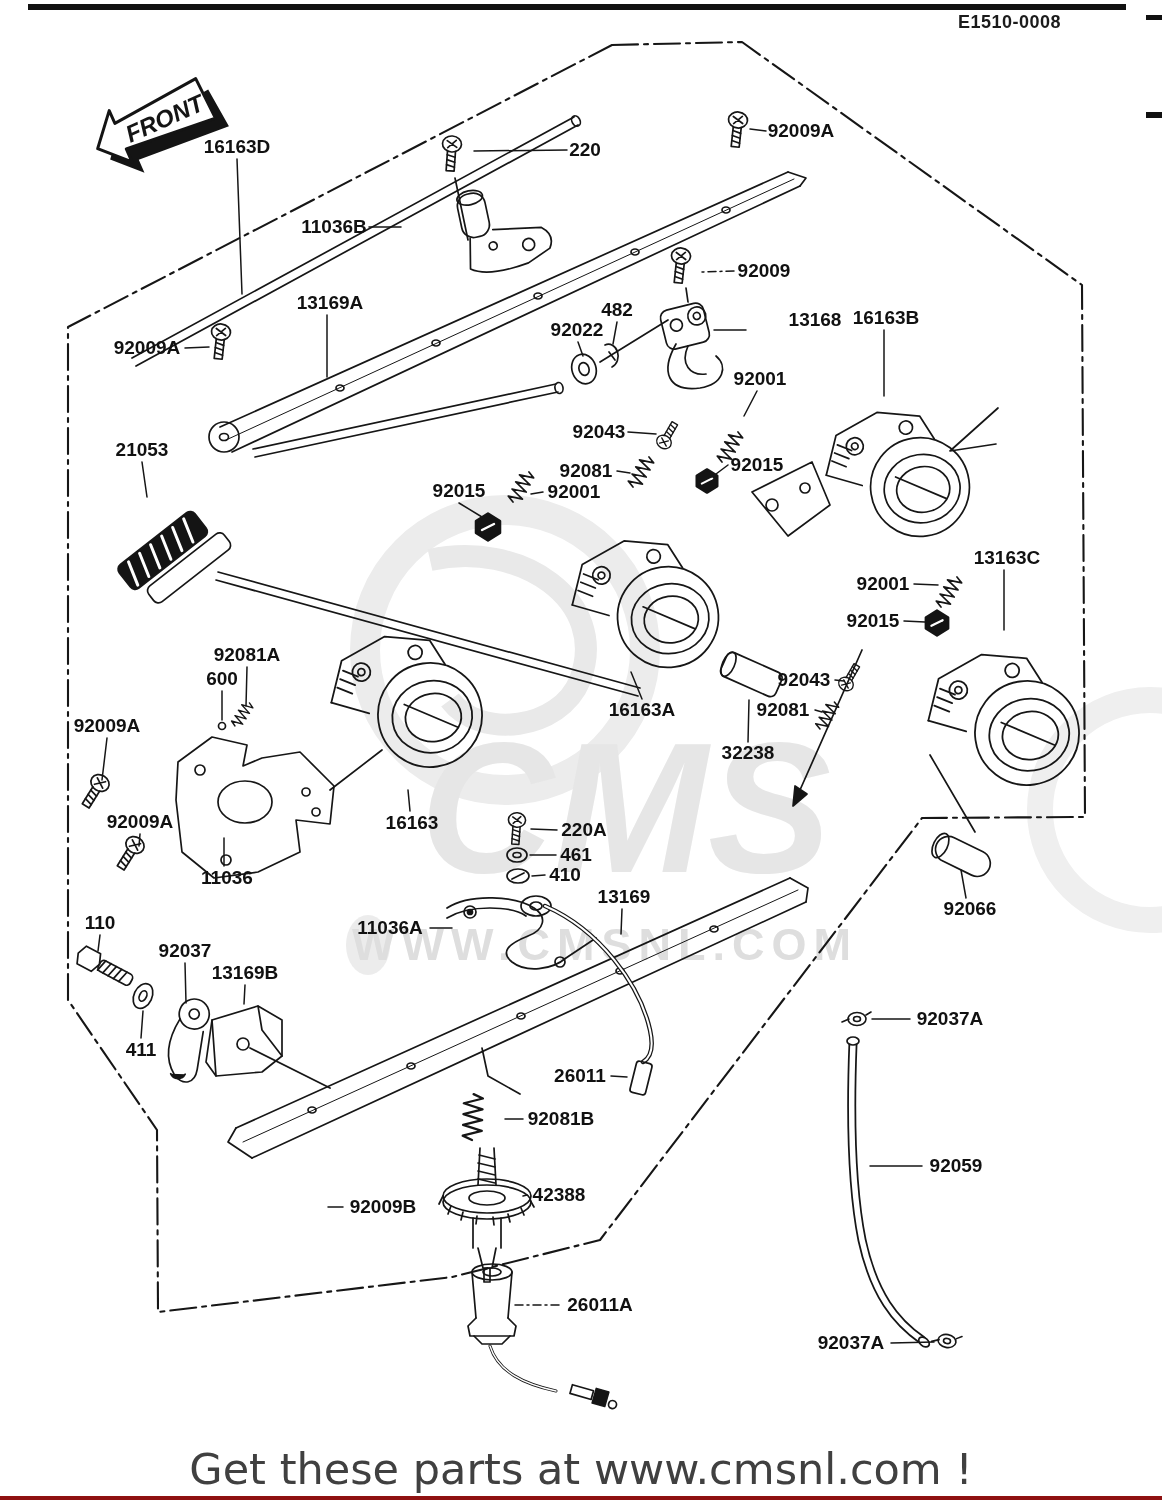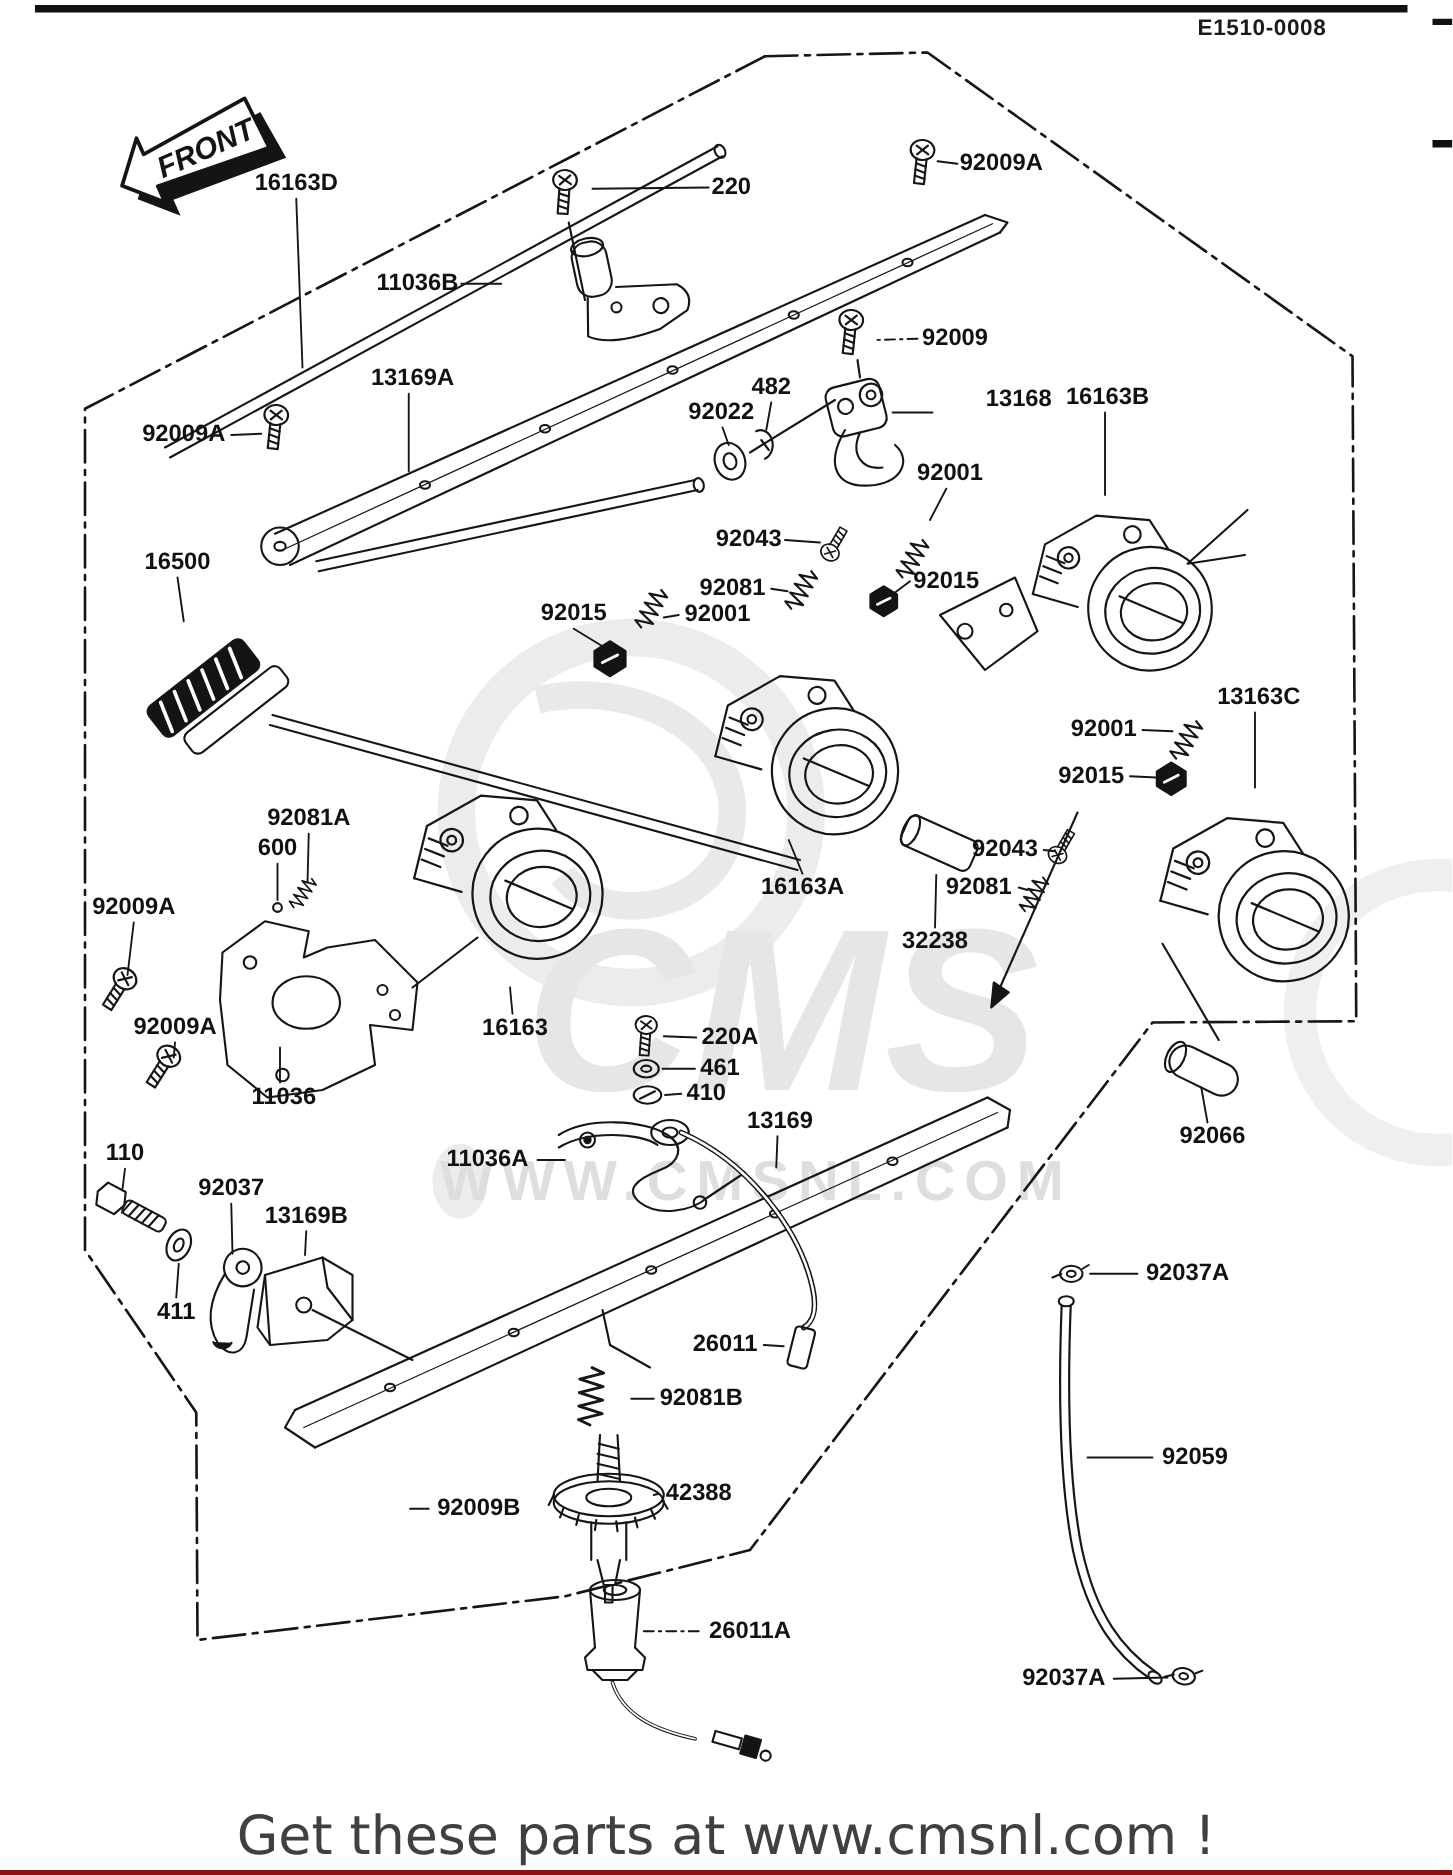--- a/index.html
+++ b/index.html
@@ -410,21 +410,21 @@
       <div class="part-label" style="left: 577px; top: 330px;">92022</div>
       <div class="part-label" style="left: 775px; top: 320px; margin-left: 40px;">13168</div>
       <div class="part-label" style="left: 886px; top: 318px;">16163B</div>
       <div class="part-label" style="left: 147px; top: 348px;">92009A</div>
       <div class="part-label" style="left: 760px; top: 379px;">92001</div>
       <div class="part-label" style="left: 599px; top: 432px;">92043</div>
       <div class="part-label" style="left: 586px; top: 471px;">92081</div>
       <div class="part-label" style="left: 757px; top: 465px;">92015</div>
       <div class="part-label" style="left: 574px; top: 492px;">92001</div>
       <div class="part-label" style="left: 459px; top: 491px;">92015</div>
-      <div class="part-label" style="left: 142px; top: 450px;">16500</div>
+      <div class="part-label" style="left: 142px; top: 450px;">21053</div>
       <div class="part-label" style="left: 1007px; top: 558px;">13163C</div>
       <div class="part-label" style="left: 883px; top: 584px;">92001</div>
       <div class="part-label" style="left: 873px; top: 621px;">92015</div>
       <div class="part-label" style="left: 247px; top: 655px;">92081A</div>
       <div class="part-label" style="left: 222px; top: 679px;">600</div>
       <div class="part-label" style="left: 642px; top: 710px;">16163A</div>
       <div class="part-label" style="left: 804px; top: 680px;">92043</div>
       <div class="part-label" style="left: 783px; top: 710px;">92081</div>
       <div class="part-label" style="left: 748px; top: 753px;">32238</div>
       <div class="part-label" style="left: 107px; top: 726px;">92009A</div>

